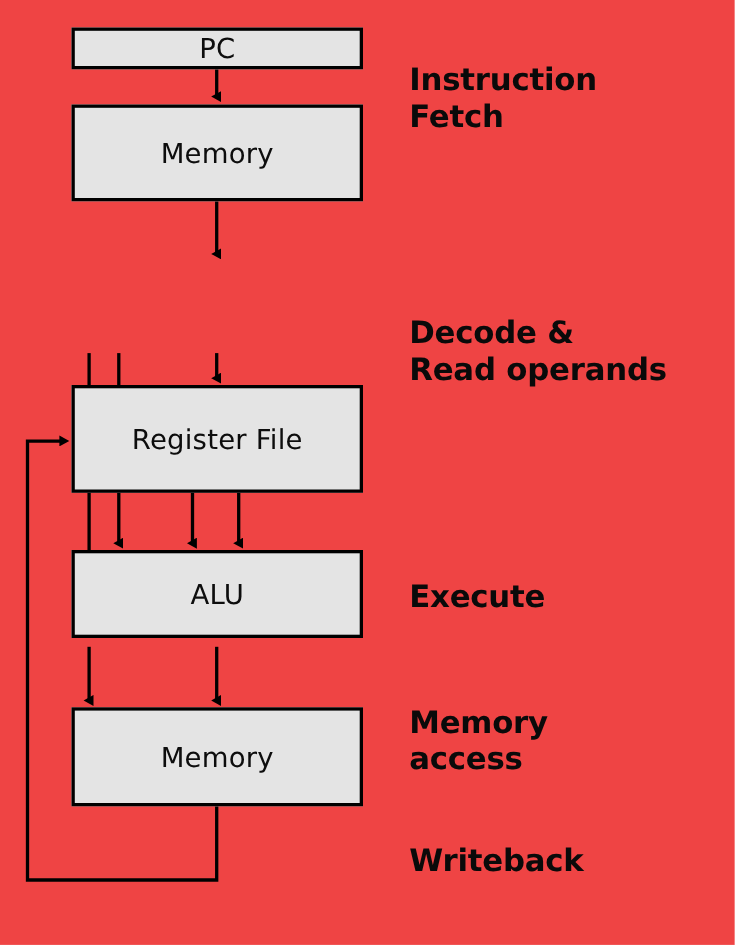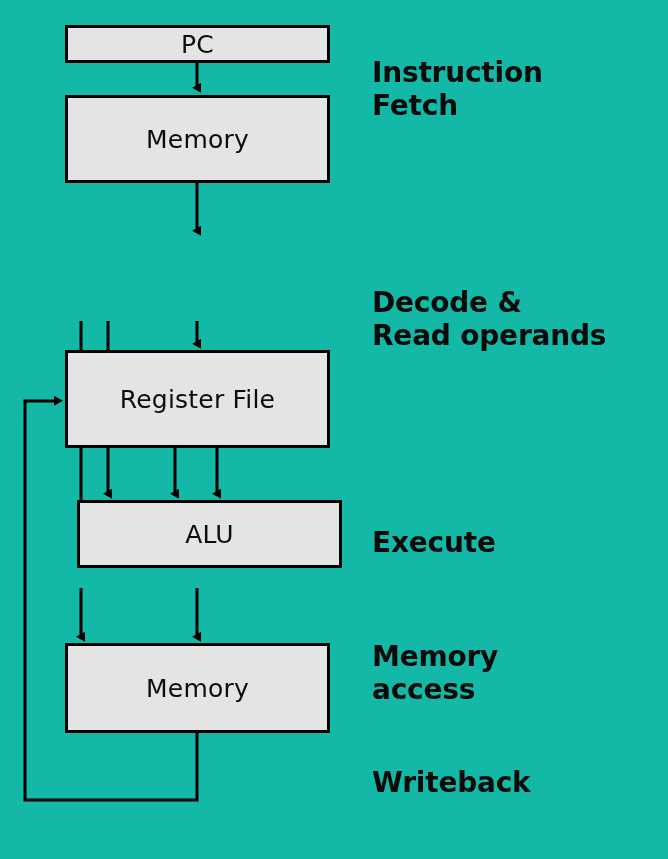--- a/index.html
+++ b/index.html
@@ -8,21 +8,21 @@
     padding: 0;
     background: #ffffff;
   }
   body {
     font-family: "Liberation Sans", sans-serif;
   }
   #canvas {
     position: relative;
     width: 668px;
     height: 859px;
-    background: #14b8a6;
+    background: #ef4444;
     overflow: hidden;
   }
   #wires {
     position: absolute;
     left: 0;
     top: 0;
     width: 668px;
     height: 859px;
   }
   .node {
@@ -122,21 +122,21 @@
 
   <div class="node" style="left:65px; top:95px; width:265px; height:88px;">
     <span class="node-label">Memory</span>
   </div>
 
 
   <div class="node" style="left:65px; top:350px; width:265px; height:98px;">
     <span class="node-label">Register File</span>
   </div>
 
-  <div class="node" style="left:65px; top:500px; width:265px; height:68px;margin-left:12px;">
+  <div class="node" style="left:65px; top:500px; width:265px; height:80px;">
     <span class="node-label">ALU</span>
   </div>
 
   <div class="node" style="left:65px; top:643px; width:265px; height:90px;">
     <span class="node-label">Memory</span>
   </div>
 
   <div class="stage" style="left:372px; top:57px;">Instruction
 Fetch</div>
 

